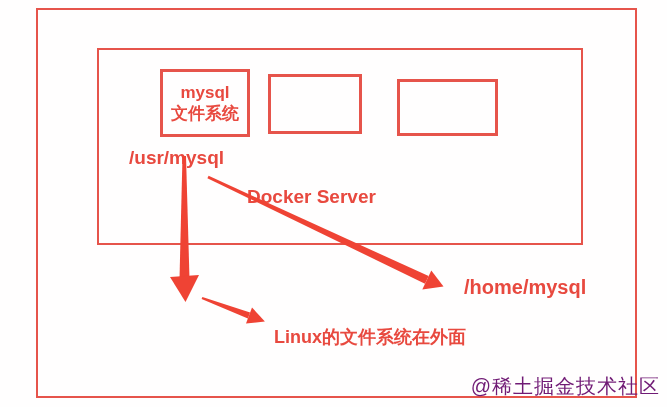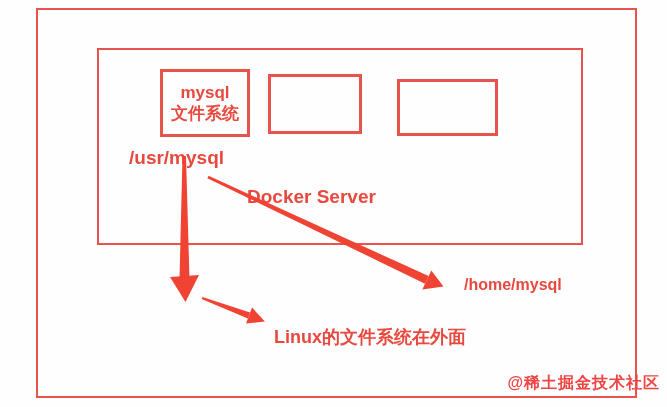--- a/index.html
+++ b/index.html
@@ -38,29 +38,29 @@
     white-space: nowrap;
   }
   .label {
     position: absolute;
     color: #e8493f;
     font-weight: 600;
     white-space: nowrap;
   }
   .usr-mysql   { left: 129px; top: 139px; font-size: 19px; margin-top: 8px; }
   .docker-server { left: 247px; top: 186px; font-size: 19px; }
-  .home-mysql  { left: 464px; top: 276px; font-size: 16px; }
+  .home-mysql  { left: 464px; top: 276px; font-size: 20px; }
   .linux-note  { left: 274px; top: 317px; font-size: 18px; margin-top: 8px; }
   .watermark {
     position: absolute;
     right: 7px;
     top: 373px;
-    color: #ef4444;
-    font-size: 16px;
-    font-weight: 700;
+    color: #701a75;
+    font-size: 20px;
+    font-weight: 400;
     letter-spacing: 1px;
     white-space: nowrap;
   }
   .arrows-layer {
     position: absolute;
     left: 0; top: 0;
     width: 667px; height: 407px;
     pointer-events: none;
   }
   .arrow-shape { fill: #ef4334; }

